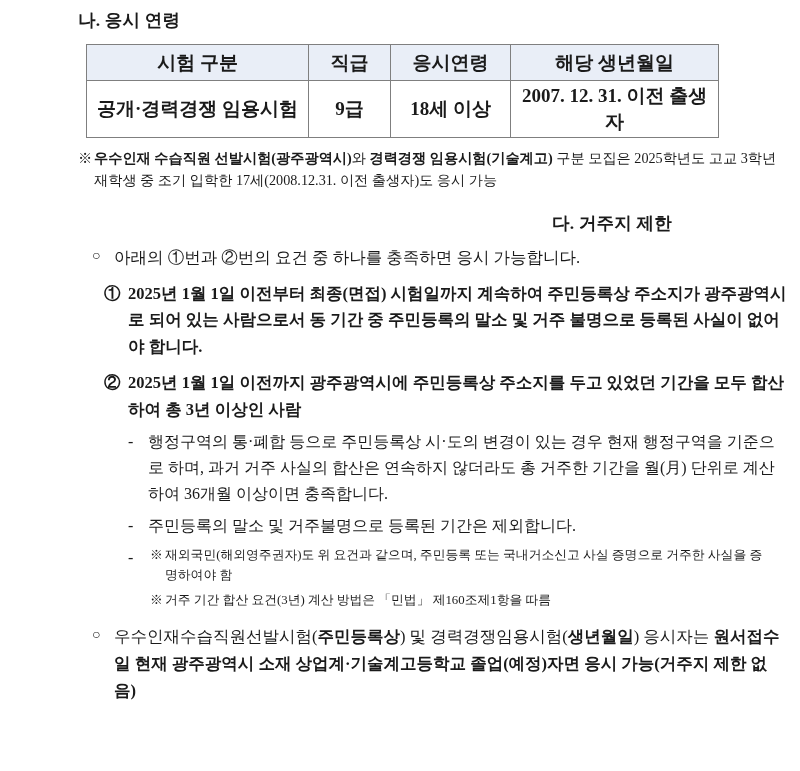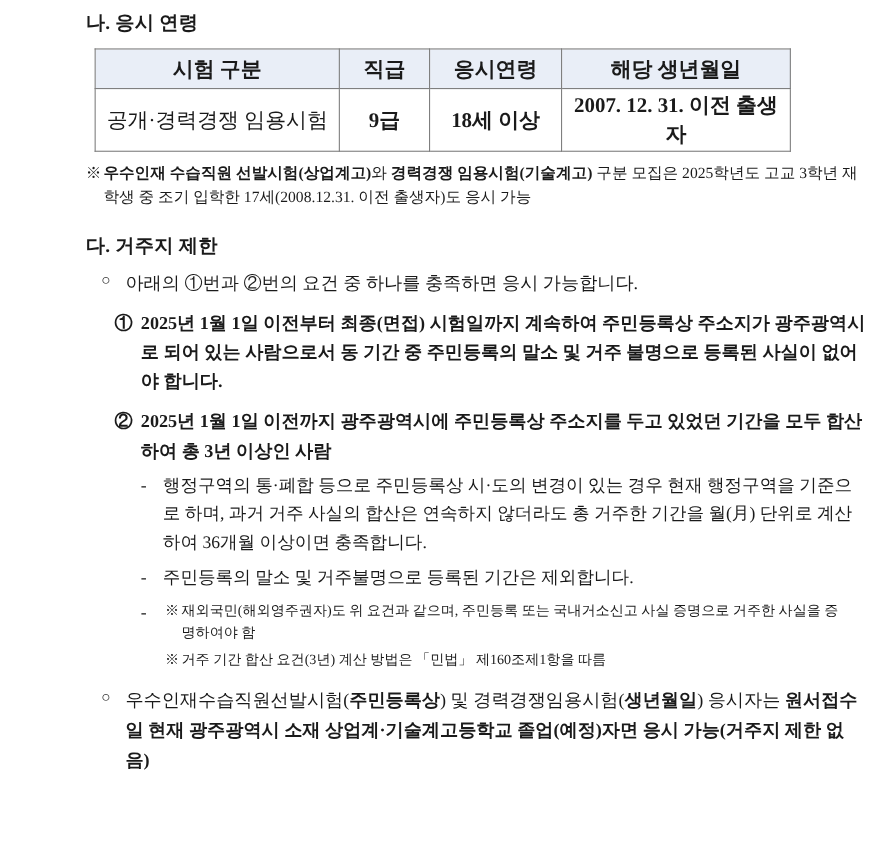--- a/index.html
+++ b/index.html
@@ -51,21 +51,21 @@
     text-align: center;
     vertical-align: middle;
     font-size: 19px;
     padding: 2px 4px;
   }
   table.age-table th {
     background: #e9eef7;
     font-weight: bold;
   }
   table.age-table td {
-    font-weight: normal;
+    font-weight: bold;
   }
   table.age-table td.b {
     font-weight: bold;
   }
   .col1 { width: 222px; }
   .col2 { width: 82px; }
   .col3 { width: 120px; }
   .col4 { width: 208px; }
 
   
@@ -177,24 +177,24 @@
           <td class="b">9급</td>
           <td class="b">18세 이상</td>
           <td class="b">2007. 12. 31. 이전 출생자</td>
         </tr>
       </tbody>
     </table>
   </div>
 
   <div class="note">
     <span class="mark">※</span>
-    <span class="strong">우수인재 수습직원 선발시험(상업계고)</span><span>와 </span><span class="strong">경력경쟁 임용시험(기술계고)</span><span> 구분 모집은 2025학년도 고교 3학년 재학생 중 조기 입학한 17세(2008.12.31. 이전 출생자)도 응시 가능</span>
-  </div>
-
-  <div class="h-section second" style="margin-top:20px;">다. 거주지 제한</div>
+    <span class="strong">우수인재 수습직원 선발시험(광주광역시)</span><span>와 </span><span class="strong">경력경쟁 임용시험(기술계고)</span><span> 구분 모집은 2025학년도 고교 3학년 재학생 중 조기 입학한 17세(2008.12.31. 이전 출생자)도 응시 가능</span>
+  </div>
+
+  <div class="h-section second" style="margin-top:20px;text-align:right;">다. 거주지 제한</div>
 
   <div class="lvl-circle">
     <span class="bullet">○</span>
     <span>아래의 ①번과 ②번의 요건 중 하나를 충족하면 응시 가능합니다.</span>
   </div>
 
   <div class="lvl-num">
     <span class="bullet">①</span>
     <span>2025년 1월 1일 이전부터 최종(면접) 시험일까지 계속하여 주민등록상 주소지가 광주광역시로 되어 있는 사람으로서 동 기간 중 주민등록의 말소 및 거주 불명으로 등록된 사실이 없어야 합니다.</span>
   </div>

